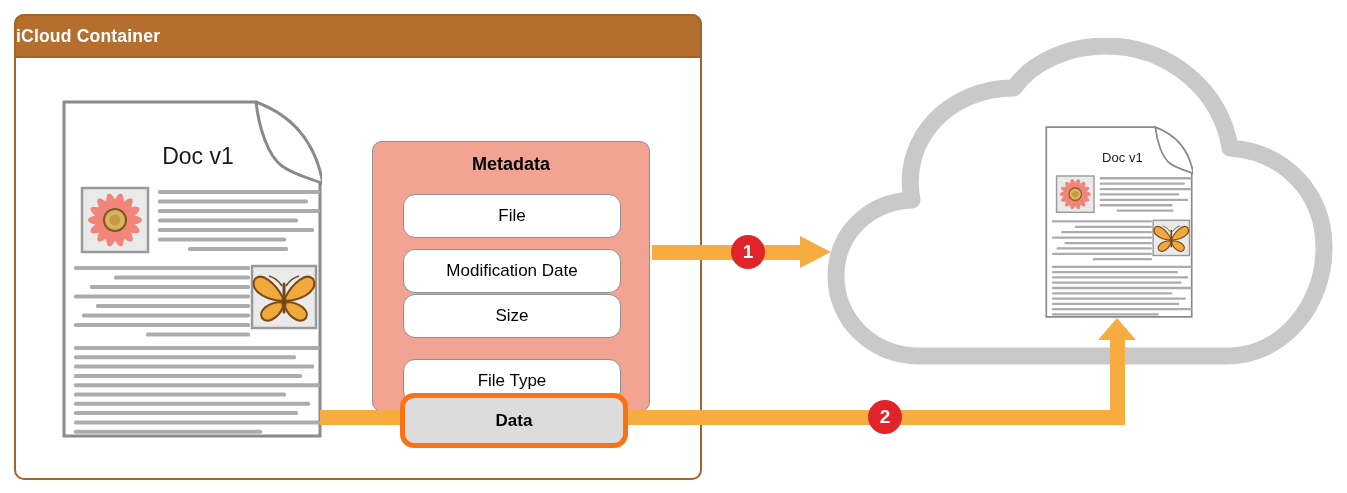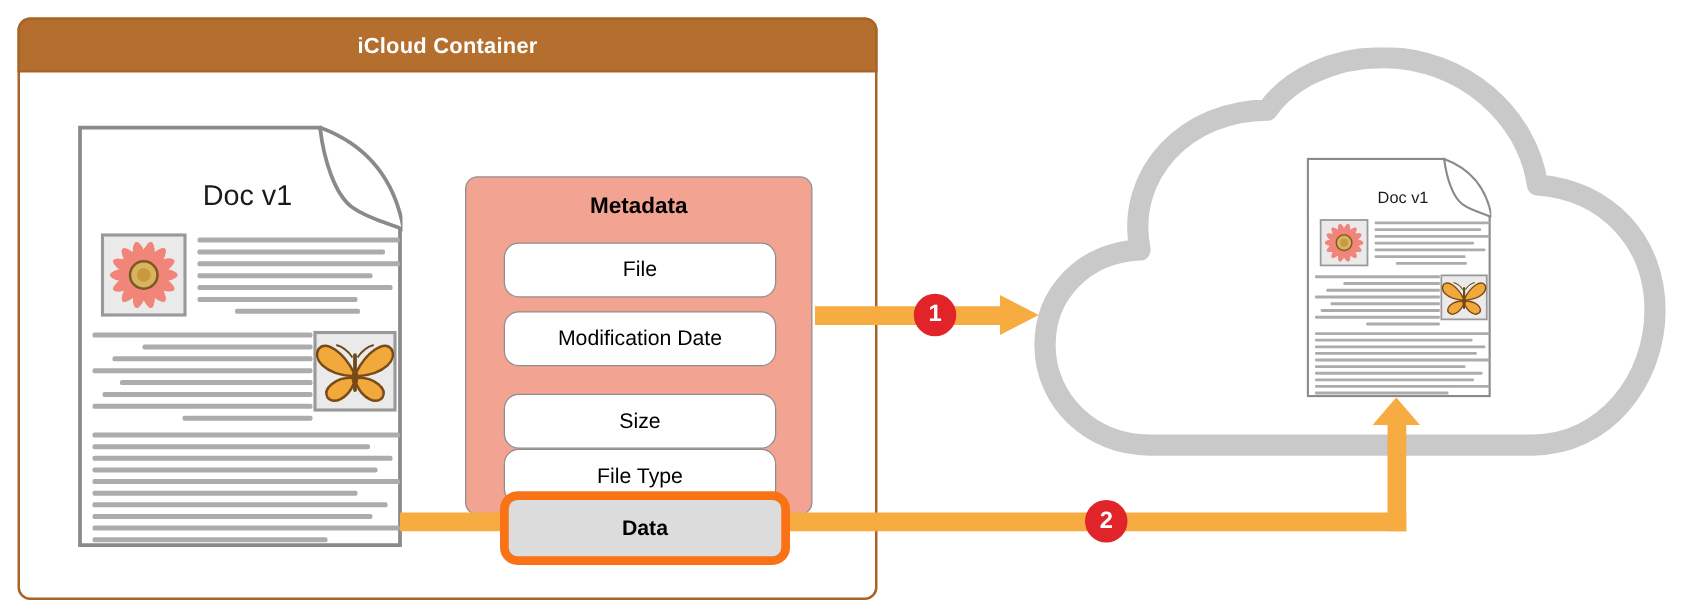--- a/index.html
+++ b/index.html
@@ -5,39 +5,39 @@
   html,body{margin:0;padding:0;background:#fff;}
   .canvas{position:relative;width:1347px;height:493px;background:#fff;overflow:hidden;
           font-family:"Liberation Sans","DejaVu Sans",sans-serif;}
 
   
   .container{position:absolute;left:14px;top:14px;width:684px;height:462px;
              background:#fff;border:2px solid var(--c-container_border,#A86426);
              border-radius:10px;z-index:1;}
   .header{position:absolute;left:-2px;top:-2px;width:684px;height:40px;
           background:var(--c-header_bg,#B46E2E);border:2px solid var(--c-container_border,#A86426);
-          border-radius:10px 10px 0 0;display:flex;align-items:center;justify-content:center;}
+          border-radius:10px 10px 0 0;display:flex;align-items:center;justify-content:flex-start;}
   .header span{color:#fff;font-size:17.5px;font-weight:bold;letter-spacing:.2px;}
 
   .doc-large{position:absolute;left:46px;top:84px;}
   .doc-small{position:absolute;left:1045px;top:126px;z-index:2;}
   .doc-title{font-family:"Liberation Sans","DejaVu Sans",sans-serif;fill:#1a1a1a;}
 
   
   .metadata{position:absolute;left:356px;top:84px;width:276px;height:269px;
             background:var(--c-metadata_bg,#F2A392);border:1.5px solid #8E8E8E;border-radius:10px;margin-top:41px;}
   .metadata-title{position:absolute;top:12px;width:100%;text-align:center;
                   font-size:18px;font-weight:bold;color:#000;}
   .pill{position:absolute;left:30px;width:216px;height:42px;background:#fff;
         border:1.5px solid #8E8E8E;border-radius:12px;display:flex;align-items:center;
         justify-content:center;font-size:17px;color:#000;}
 
   
   .data-pill{position:absolute;left:400px;top:393px;width:218px;height:45px;
-             background:var(--c-pill_bg,#DCDCDC);border:7px solid #f97316;border-radius:14px;
+             background:var(--c-pill_bg,#DCDCDC);border:5px solid #f97316;border-radius:14px;
              display:flex;align-items:center;justify-content:center;z-index:4;
              font-size:17px;font-weight:bold;color:#000;}
 
   
   .bar{position:absolute;background:var(--c-arrow,#F7AC42);z-index:3;}
   .bar-1{left:652px;top:245px;width:148px;height:15px;}
   .head-right{position:absolute;left:800px;top:236px;width:0;height:0;z-index:3;
               border-top:16px solid transparent;border-bottom:16px solid transparent;
               border-left:31px solid var(--c-arrow,#F7AC42);}
   .bar-2h{left:320px;top:410px;width:805px;height:15px;}
@@ -118,21 +118,21 @@
           <rect x="12" y="320.4" width="246" height="4" rx="1.5" fill="#ACACAC"></rect>
           <rect x="12" y="329.7" width="188" height="4" rx="1.5" fill="#ACACAC"></rect>
         </g>
       <text class="doc-title" x="136" y="64" font-size="23" text-anchor="middle">Doc v1</text>
     </svg>
 
     <div class="metadata">
       <div class="metadata-title">Metadata</div>
       <div class="pill" style="top:52px">File</div>
       <div class="pill" style="top:107px">Modification Date</div>
-      <div class="pill" style="top:173px">Size</div>
+      <div class="pill" style="top:152px">Size</div>
       <div class="pill" style="top:217px">File Type</div>
     </div>
   </div>
 
   <svg class="cloud" width="522" height="336" viewBox="0 0 522 336">
     <path d="M100,318 C52,318 16,282 16,238 C16,196 48,164 92,162
              C80,100 130,50 194,50 C212,24 248,8 286,8
              C350,8 402,54 410,110 C466,114 504,156 504,210
              C504,266 464,318 406,318 Z" fill="#ffffff" stroke="#C9C9C9" stroke-width="17" stroke-linejoin="round"></path>
   </svg>

